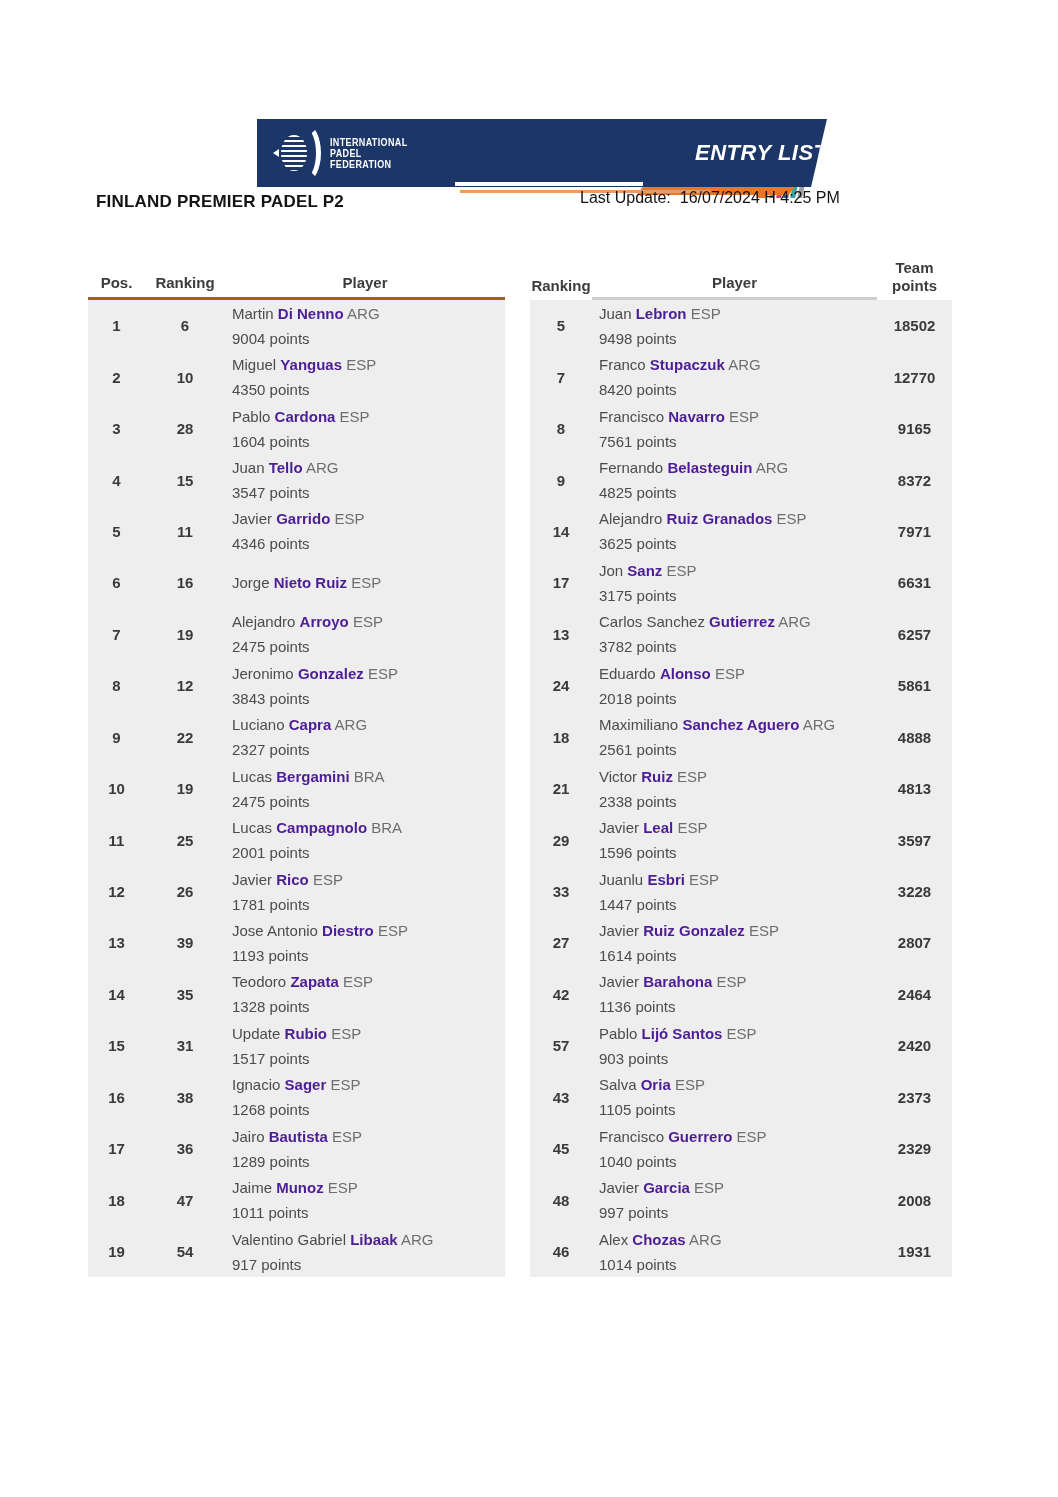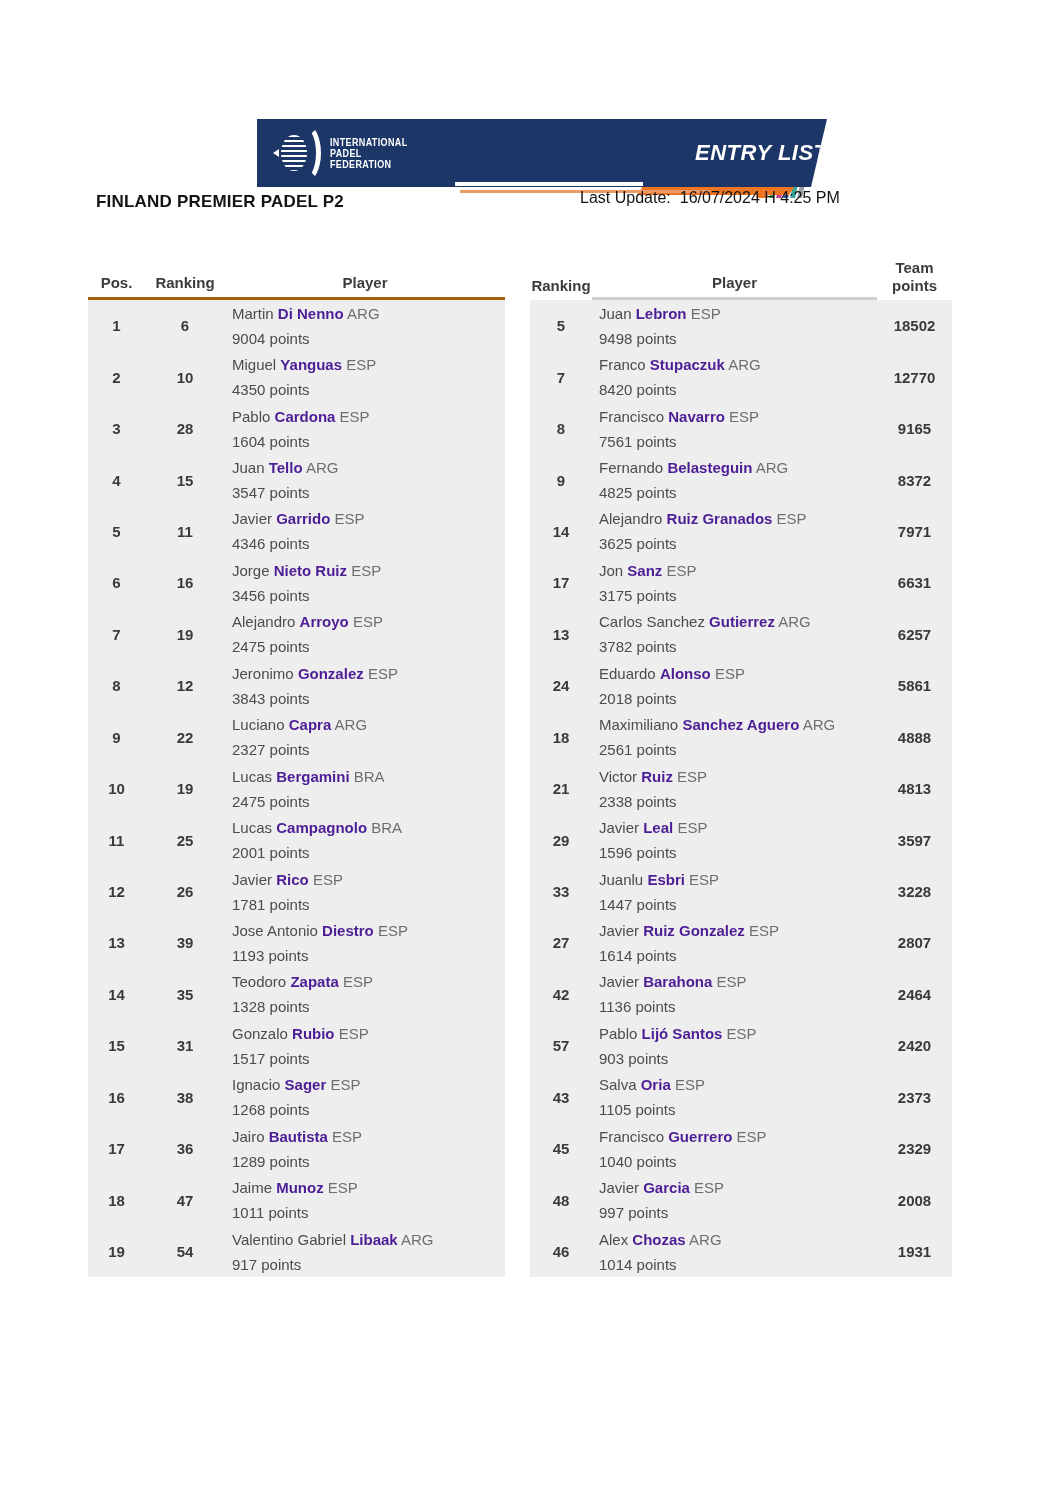--- a/index.html
+++ b/index.html
@@ -166,21 +166,20 @@
   <div class="td cell-player">
     <span><span>Alejandro</span> <span class="last">Ruiz Granados</span> <span class="cc">ESP</span></span>
     <span>3625 points</span>
   </div>
     <div class="td cell-num">7971</div>
     <div class="td cell-num">6</div>
     <div class="td cell-num">16</div>
 
   <div class="td cell-player">
     <span><span>Jorge</span> <span class="last">Nieto Ruiz</span> <span class="cc">ESP</span></span>
-    <span>3456 points</span>
   </div>
     <div class="td gutter"></div>
     <div class="td cell-num">17</div>
 
   <div class="td cell-player">
     <span><span>Jon</span> <span class="last">Sanz</span> <span class="cc">ESP</span></span>
     <span>3175 points</span>
   </div>
     <div class="td cell-num">6631</div>
     <div class="td cell-num">7</div>
@@ -300,21 +299,21 @@
 
   <div class="td cell-player">
     <span><span>Javier</span> <span class="last">Barahona</span> <span class="cc">ESP</span></span>
     <span>1136 points</span>
   </div>
     <div class="td cell-num">2464</div>
     <div class="td cell-num">15</div>
     <div class="td cell-num">31</div>
 
   <div class="td cell-player">
-    <span><span>Gonzalo</span> <span class="last">Rubio</span> <span class="cc">ESP</span></span>
+    <span><span>Update</span> <span class="last">Rubio</span> <span class="cc">ESP</span></span>
     <span>1517 points</span>
   </div>
     <div class="td gutter"></div>
     <div class="td cell-num">57</div>
 
   <div class="td cell-player">
     <span><span>Pablo</span> <span class="last">Lijó Santos</span> <span class="cc">ESP</span></span>
     <span>903 points</span>
   </div>
     <div class="td cell-num">2420</div>

